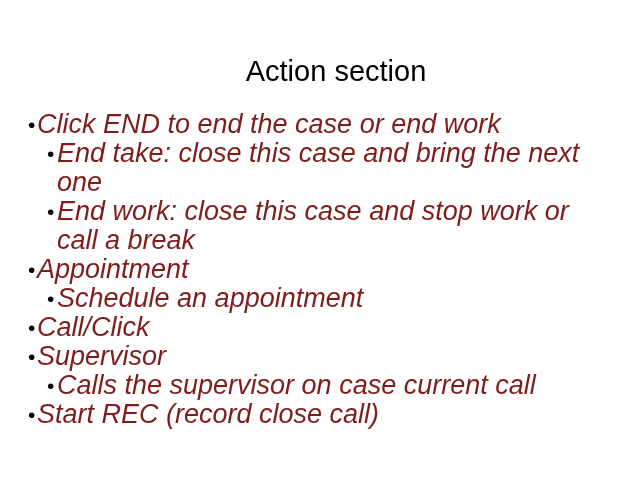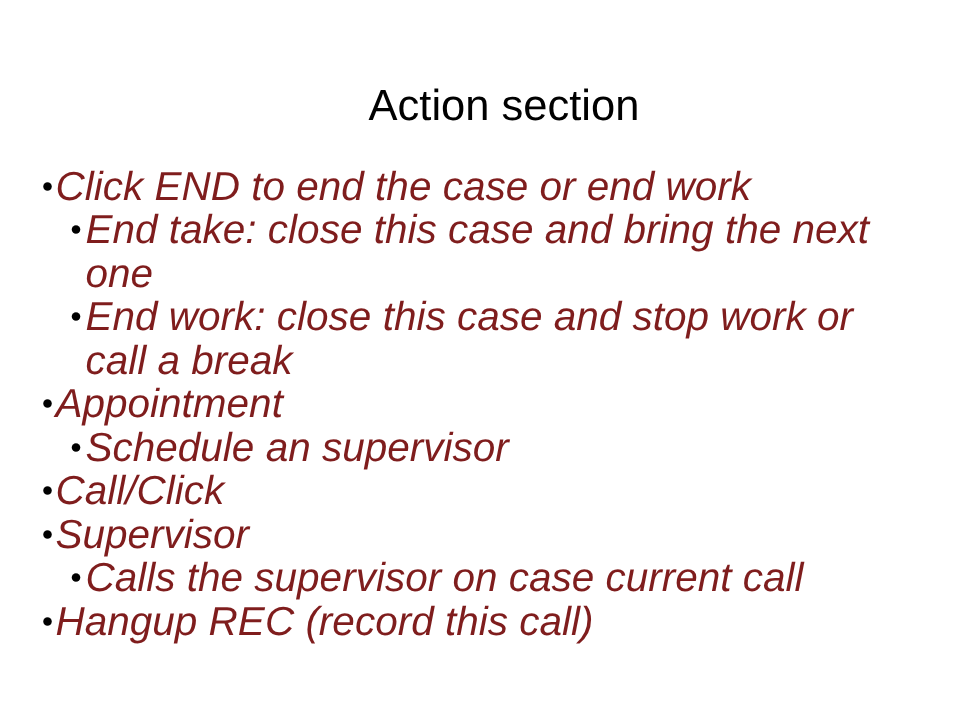--- a/index.html
+++ b/index.html
@@ -100,37 +100,37 @@
       <span class="bullet-text">End work: close this case and stop work or call a break</span>
     </div>
 
     <div class="bullet-line lvl1">
       <span class="bullet-mark">•</span>
       <span class="bullet-text">Appointment</span>
     </div>
 
     <div class="bullet-line lvl2">
       <span class="bullet-mark">•</span>
-      <span class="bullet-text">Schedule an supervisor</span>
+      <span class="bullet-text">Schedule an appointment</span>
     </div>
 
     <div class="bullet-line lvl1">
       <span class="bullet-mark">•</span>
       <span class="bullet-text">Call/Click</span>
     </div>
 
     <div class="bullet-line lvl1">
       <span class="bullet-mark">•</span>
       <span class="bullet-text">Supervisor</span>
     </div>
 
     <div class="bullet-line lvl2">
       <span class="bullet-mark">•</span>
       <span class="bullet-text">Calls the supervisor on case current call</span>
     </div>
 
     <div class="bullet-line lvl1">
       <span class="bullet-mark">•</span>
-      <span class="bullet-text">Hangup REC (record this call)</span>
+      <span class="bullet-text">Start REC (record close call)</span>
     </div>
 
   </div>
 </div>
 
 </body></html>

